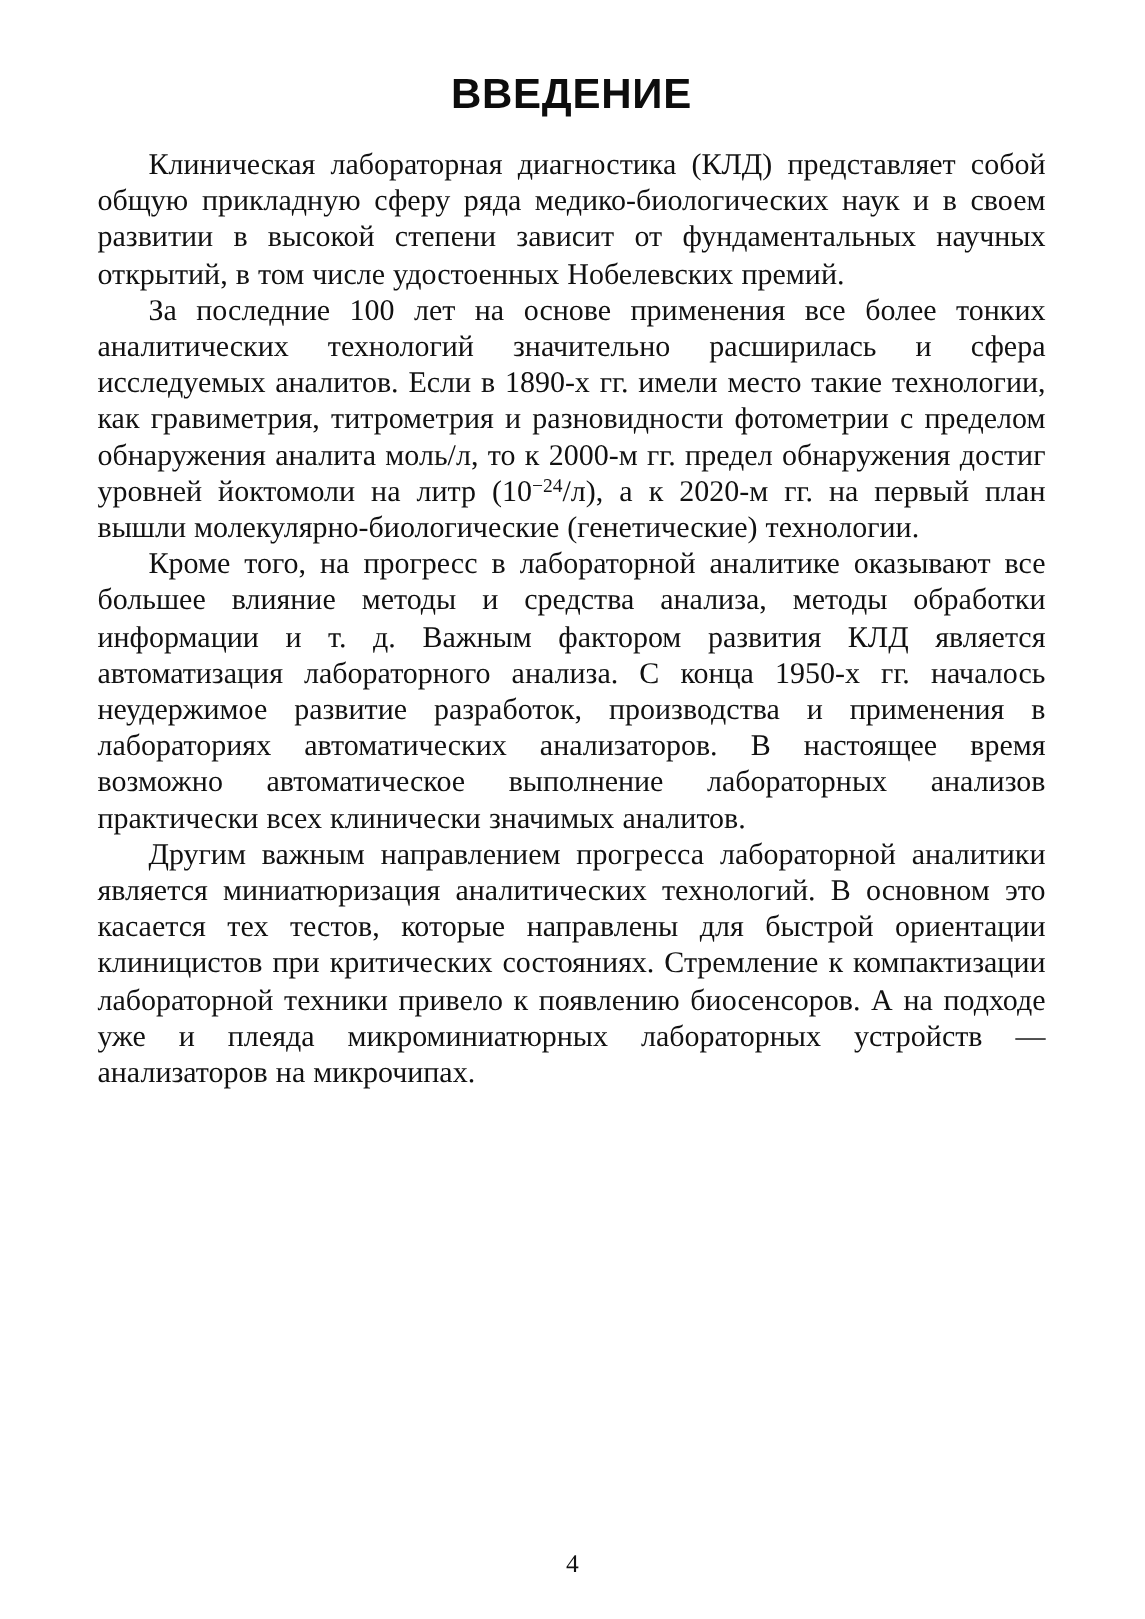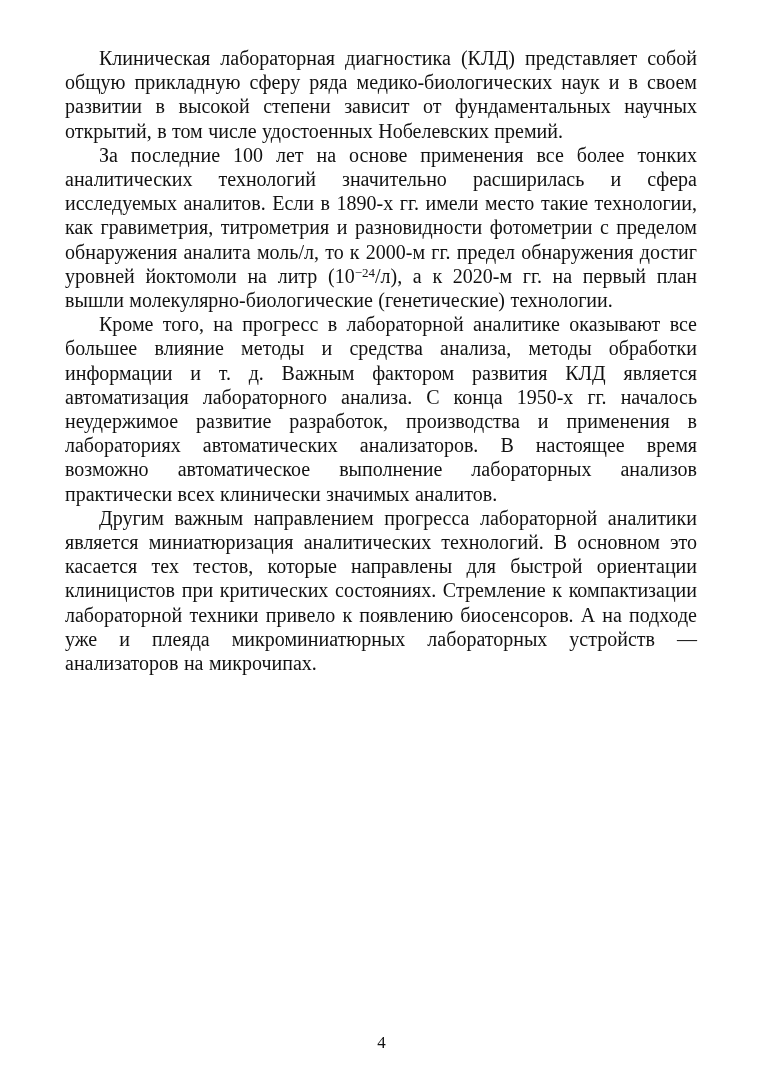--- a/index.html
+++ b/index.html
@@ -56,20 +56,21 @@
     font-size: 17px;
     line-height: 20px;
     color: #111111;
   }
 </style>
 </head>
 <body>
 
 <div class="page">
 
+  <h1 class="title">ВВЕДЕНИЕ</h1>
 
   <div class="content">
 
     <p class="para">Клиническая лабораторная диагностика (КЛД) представляет собой общую прикладную сферу ряда медико-биологических наук и в своем развитии в высокой степени зависит от фундаментальных научных открытий, в том числе удостоенных Нобелевских премий.</p>
 
     <p class="para"><span>За последние 100 лет на основе применения все более тонких аналитических технологий значительно расширилась и сфера исследуемых аналитов. Если в 1890-х гг. имели место такие технологии, как гравиметрия, титрометрия и разновидности фотометрии с пределом обнаружения аналита моль/л, то к 2000-м гг. предел обнаружения достиг уровней йоктомоли на литр (10</span><sup class="sup">−24</sup><span>/л), а к 2020-м гг. на первый план вышли молекулярно-биологические (генетические) технологии.</span></p>
 
     <p class="para">Кроме того, на прогресс в лабораторной аналитике оказывают все большее влияние методы и средства анализа, методы обработки информации и т. д. Важным фактором развития КЛД является автоматизация лабораторного анализа. С конца 1950-х гг. началось неудержимое развитие разработок, производства и применения в лабораториях автоматических анализаторов. В настоящее время возможно автоматическое выполнение лабораторных анализов практически всех клинически значимых аналитов.</p>
 
     <p class="para">Другим важным направлением прогресса лабораторной аналитики является миниатюризация аналитических технологий. В основном это касается тех тестов, которые направлены для быстрой ориентации клиницистов при критических состояниях. Стремление к компактизации лабораторной техники привело к появлению биосенсоров. А на подходе уже и плеяда микроминиатюрных лабораторных устройств — анализаторов на микрочипах.</p>

